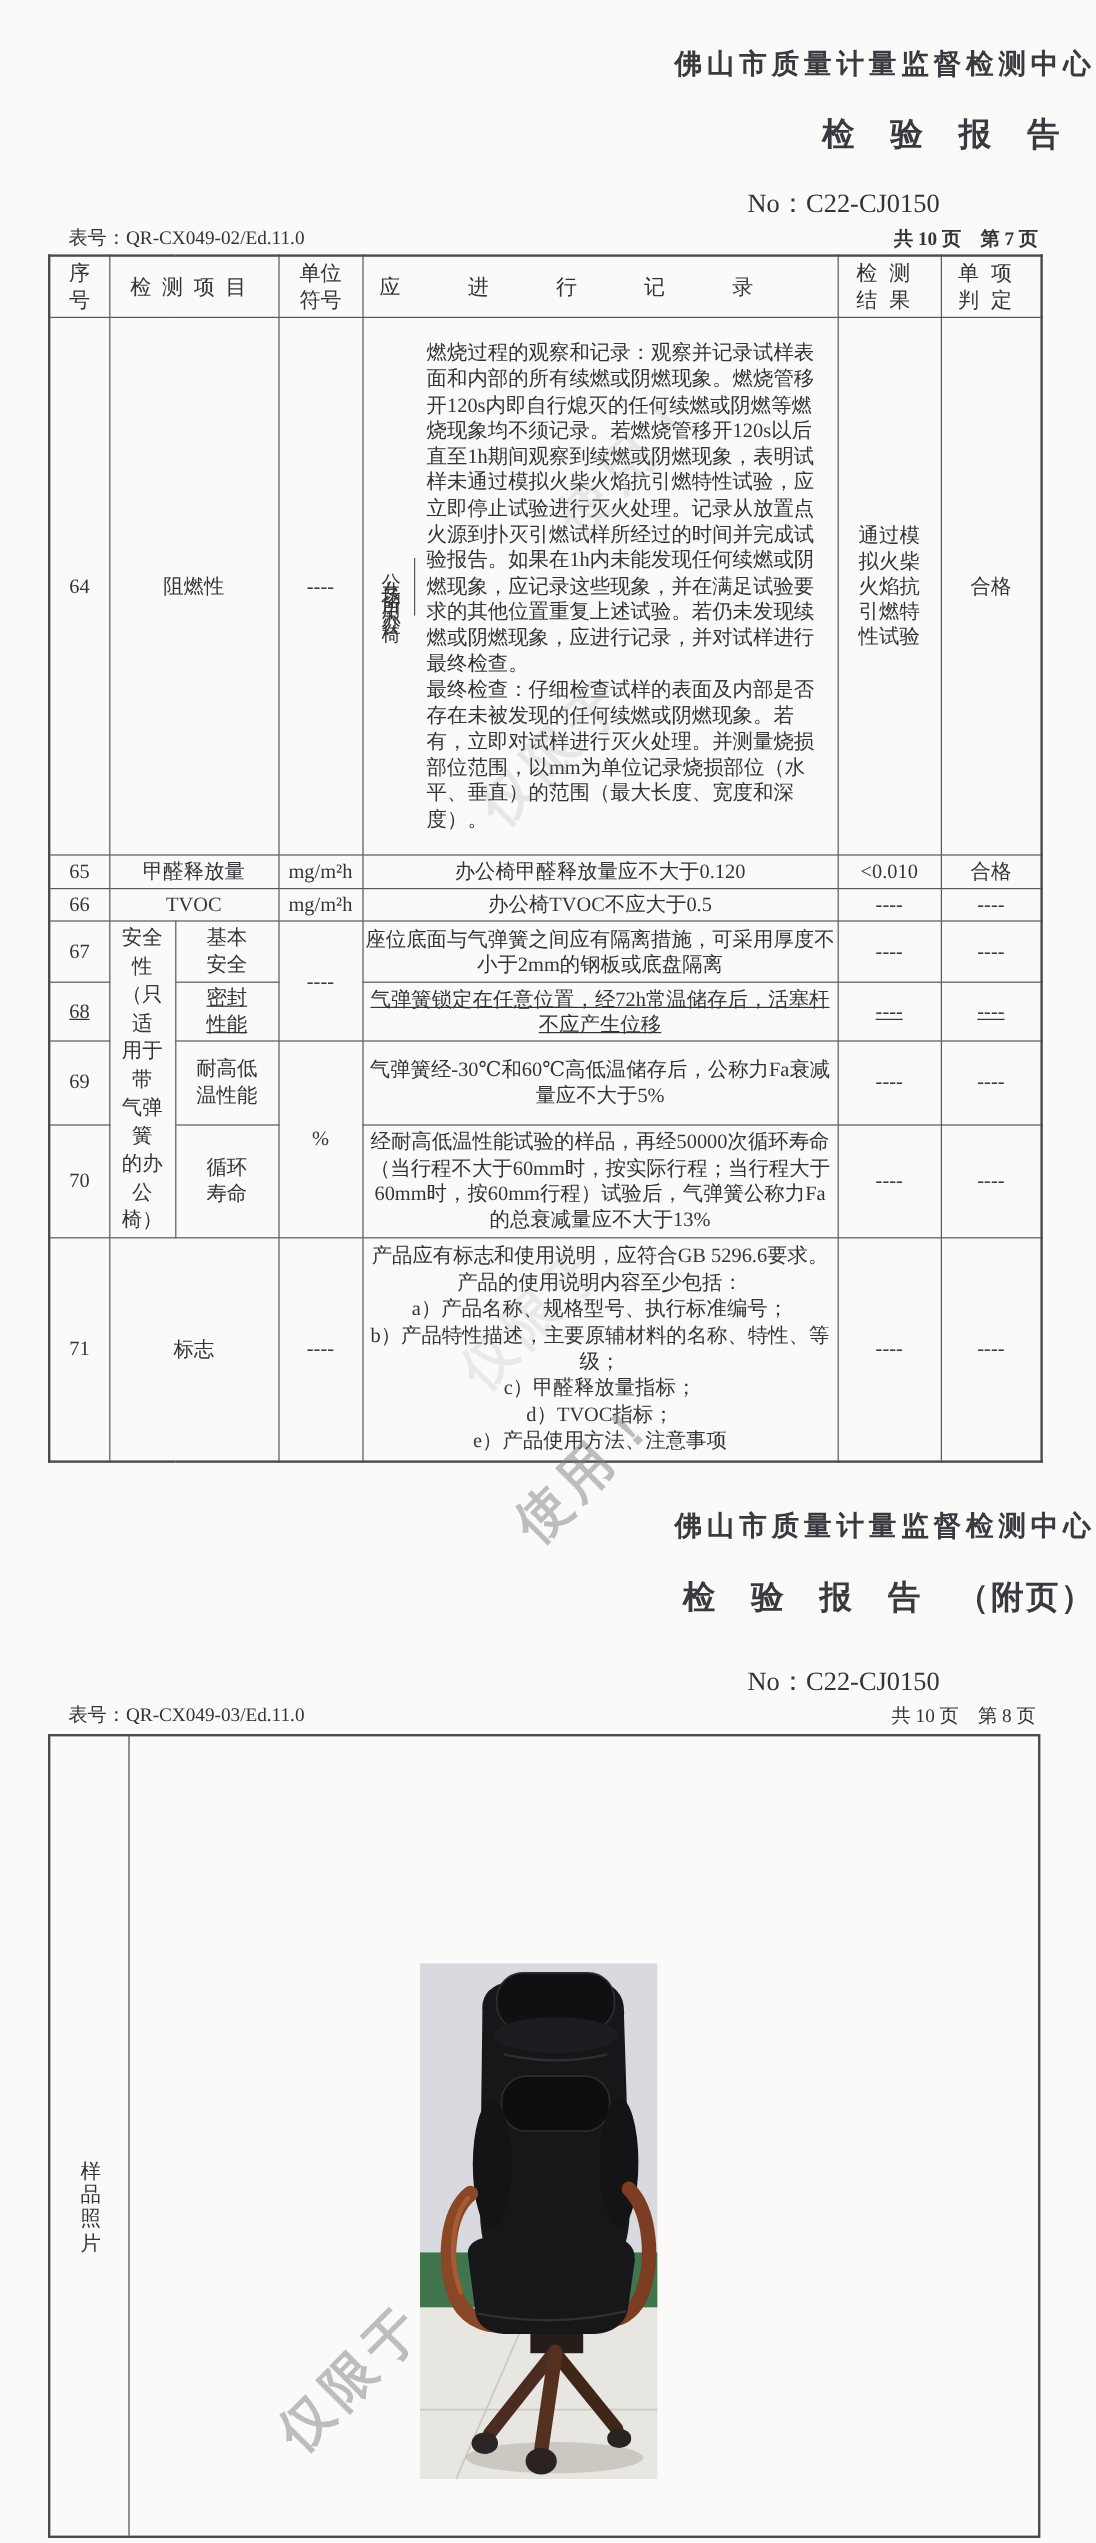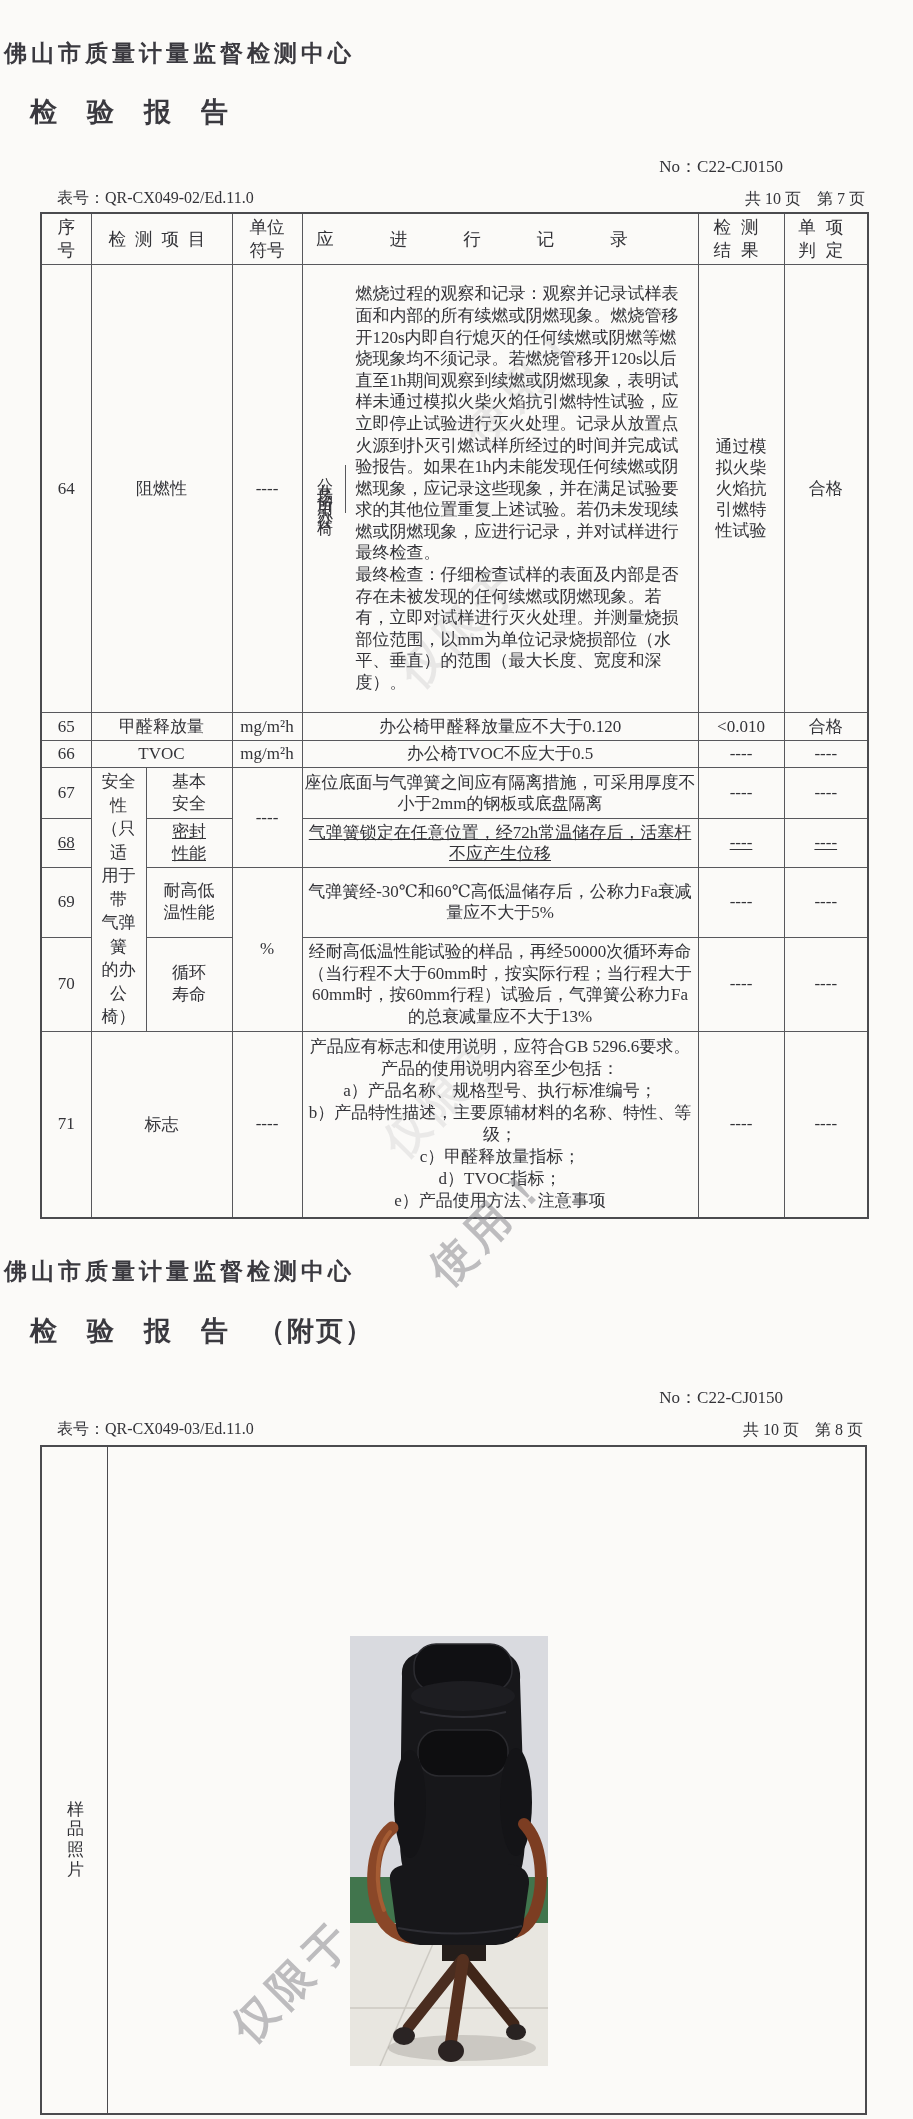--- a/index.html
+++ b/index.html
@@ -2,28 +2,28 @@
 <html><head>
 <meta charset="utf-8">
 <style>
   html,body{margin:0;padding:0;}
   body{
     width:913px;height:2119px;position:relative;overflow:hidden;
     background:#fbfaf8;color:#35353a;
     font-family:"Liberation Serif","DejaVu Serif",serif;
   }
   .abs{position:absolute;}
-  .center{left:0;width:913px;text-align:left;}
+  .center{left:0;width:913px;text-align:right;}
 
   
   .org-title{font-size:23px;letter-spacing:4px;text-indent:4px;font-weight:600;color:#3a393f;}
   .report-title{font-size:27px;letter-spacing:30px;text-indent:30px;font-weight:600;color:#3a393f;}
   .report-title .suffix{letter-spacing:2px;}
   .meta{font-size:16px;color:#333338;}
-  .meta-no{font-size:17px;}
+  .meta-no{font-size:22px;}
 
   
   table.report{
     border-collapse:collapse;table-layout:fixed;
     width:827px;border:2px solid #4b4b4f;
     font-size:17px;color:#333338;
   }
   table.report td{
     border:1px solid #58585c;
     text-align:center;vertical-align:middle;
@@ -72,21 +72,21 @@
 <body>
 
 <div class="abs center org-title" style="top:38px;">佛山市质量计量监督检测中心</div>
 
 <div class="abs center report-title" style="top:94px;">检验报告</div>
 
 <div class="abs meta meta-no" style="top:155px;right:130px;">No：C22-CJ0150</div>
 
 <div class="abs meta" style="top:188px;left:57px;">表号：QR-CX049-02/Ed.11.0</div>
 
-<div class="abs meta" style="top:189px;right:48px;">共 10 页　第 7 页</div>
+<div class="abs meta" style="top:189px;right:48px;font-weight:bold;">共 10 页　第 7 页</div>
 
 <table class="report abs" style="top:212px;left:40px;">
   <colgroup>
     <col style="width:50px">
       <col style="width:55px">
       <col style="width:86px">
     <col style="width:70px">
       <col style="width:396px">
       <col style="width:86px">
       <col style="width:84px">

